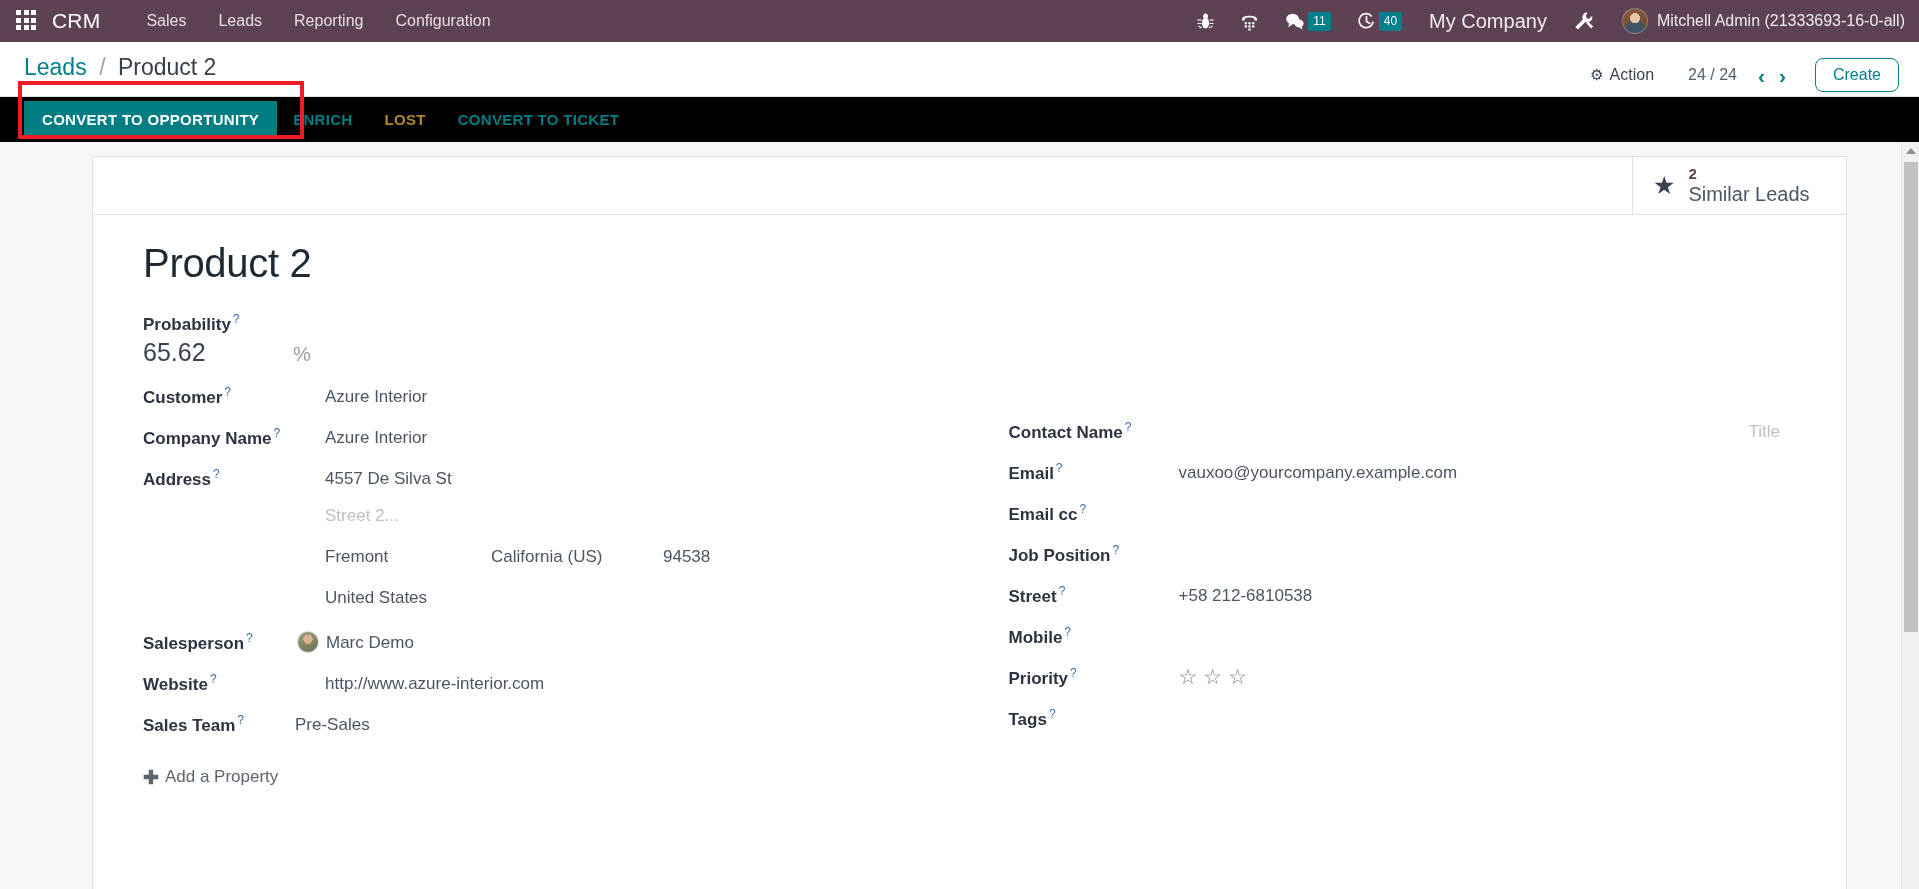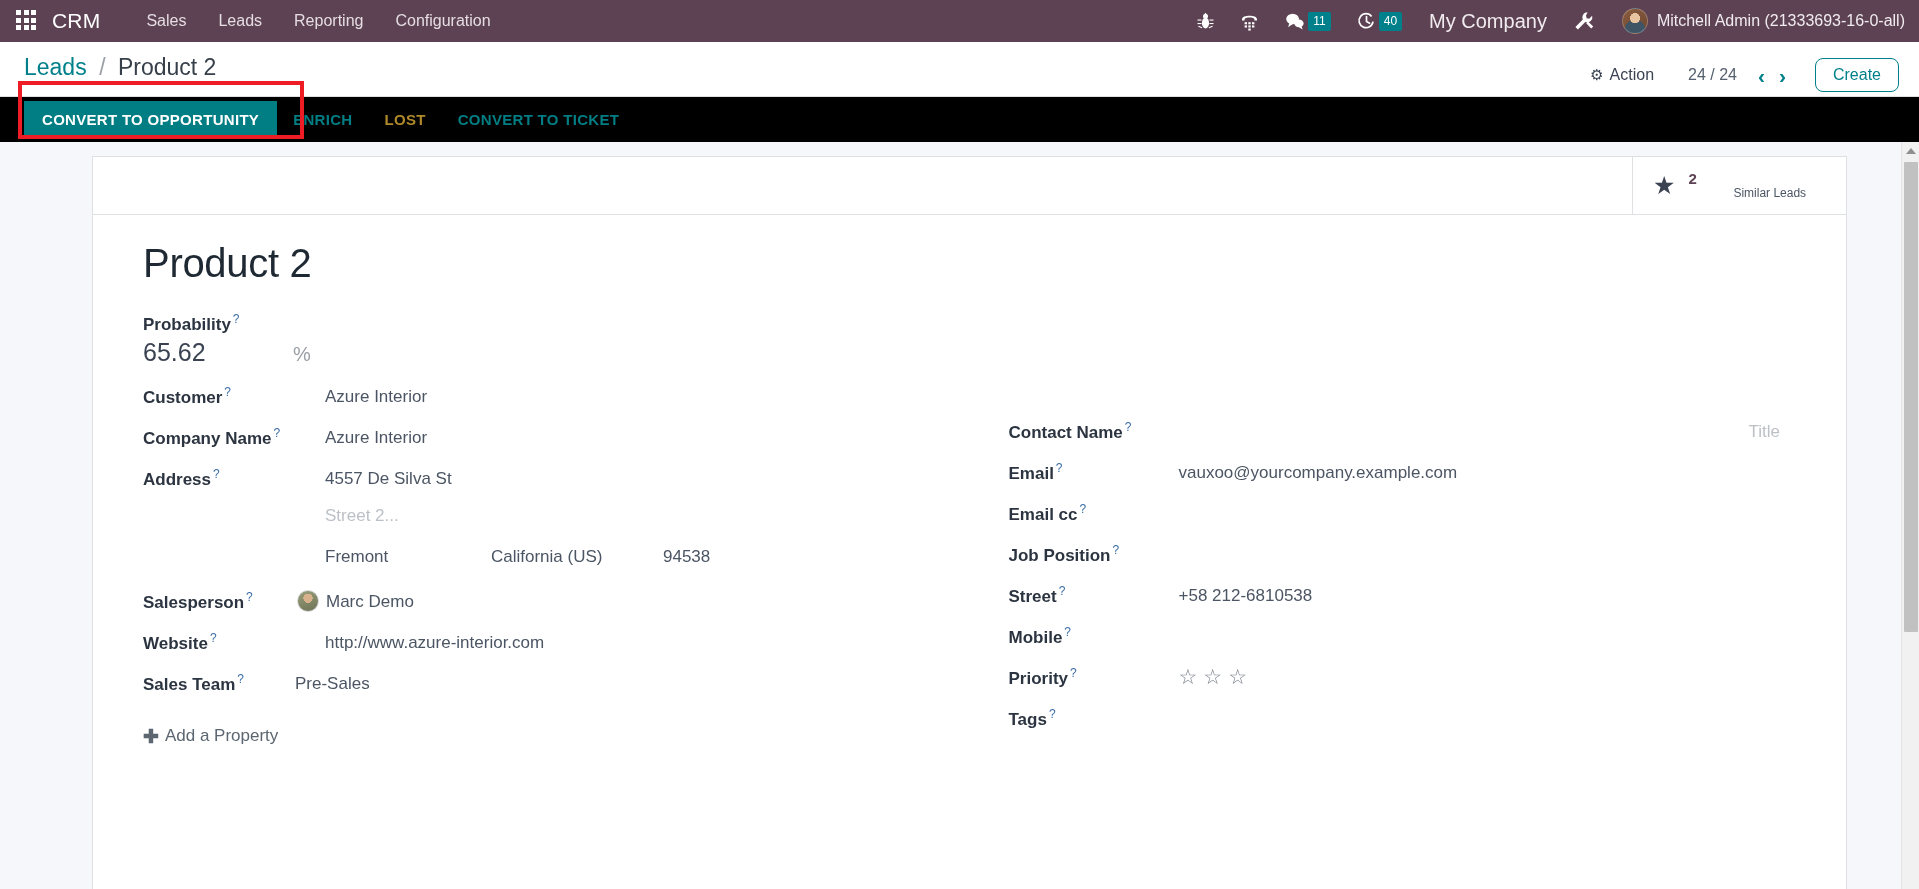--- a/index.html
+++ b/index.html
@@ -234,21 +234,21 @@
   .stat-button {
     display: flex; align-items: center;
     border-left: 1px solid #dfe0e4;
     padding: 0 24px 0 20px;
     cursor: pointer;
     min-width: 214px;
   }
   .star-filled { font-size: 25px; color: #3b4352; margin-right: 13px; line-height: 1; }
   .stat-text { line-height: 1.15; }
   .stat-value { font-size: 15px; color: #5c4252; font-weight: 700; }
-  .stat-label { font-size: 12px; color: #4b5563; margin-left: 45px; }
+  .stat-label { font-size: 20px; color: #4b5563; }
 
   .sheet-body { padding: 26px 40px 20px 50px; }
   .record-title {
     font-size: 40px;
     color: #1f2933;
     font-weight: 400;
     margin-bottom: 26px;
     letter-spacing: -.3px;
   }
 
@@ -491,20 +491,24 @@
             <span class="fvalue placeholder pad-l">Street 2...</span>
           </div>
 
           <div class="addr-line">
             <span class="addr-indent"></span>
             <span class="fvalue city">Fremont</span>
             <span class="fvalue state">California (US)</span>
             <span class="fvalue zip">94538</span>
           </div>
 
+          <div class="addr-line">
+            <span class="addr-indent"></span>
+            <span class="fvalue pad-l">United States</span>
+          </div>
 
           <div class="frow">
             <span class="flabel"><span>Salesperson</span><span class="help-q">?</span></span>
             <span class="fvalue">
               <span class="avatar-sm"></span><span>Marc Demo</span>
             </span>
           </div>
 
           <div class="frow">
             <span class="flabel"><span>Website</span><span class="help-q">?</span></span>

